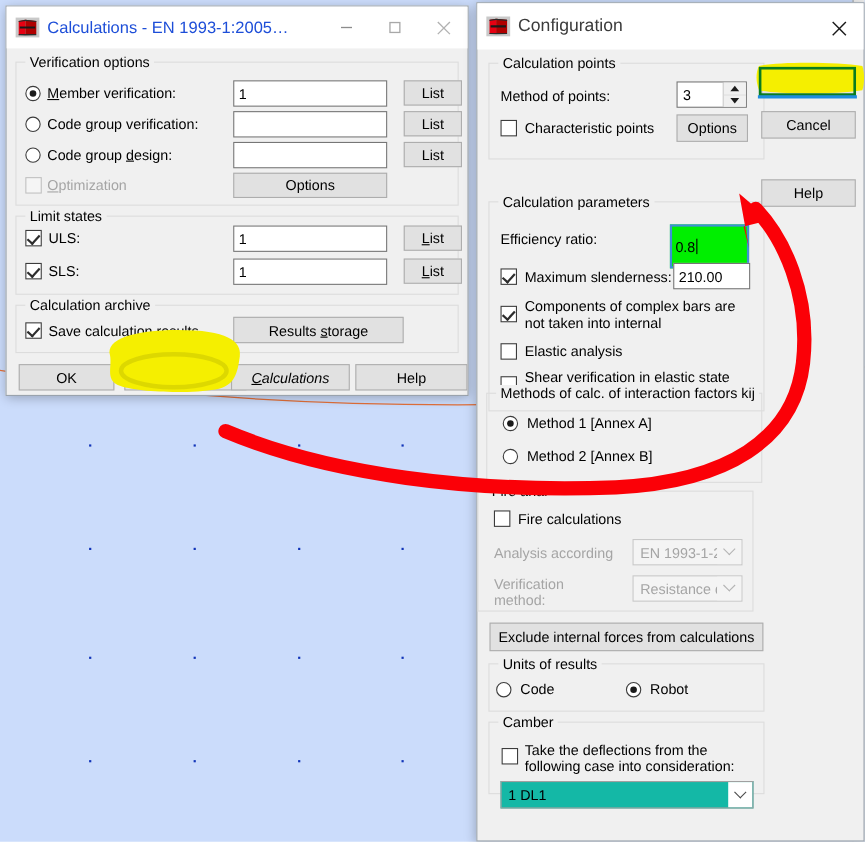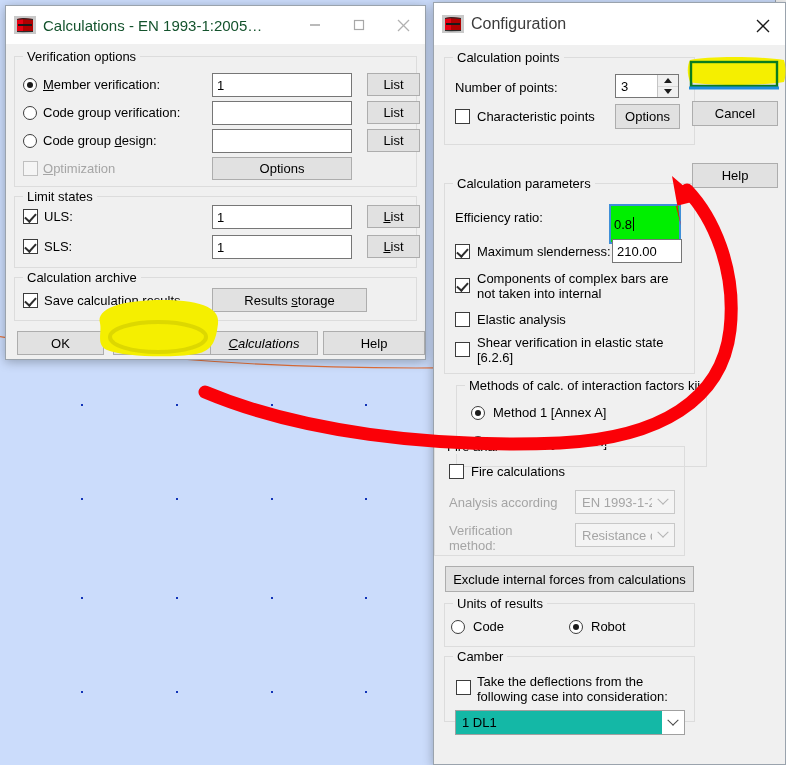--- a/index.html
+++ b/index.html
@@ -69,21 +69,21 @@
     padding-left: 8px;
   }
   .title-icon {
     width: 22px; height: 20px;
     margin-right: 7px;
     flex: 0 0 auto;
     display: block;
   }
   .title-text {
     font-size: 15px;
-    color: #14532d;
+    color: #1d4ed8;
     white-space: nowrap;
     flex: 1 1 auto;
   }
   .title-text.active { color: #3b3b3b; }
   .title-btns { display: flex; height: 38px; flex: 0 0 auto; }
   .title-btn {
     width: 44px; height: 38px;
     display: flex; align-items: center; justify-content: center;
     color: #9b9b9b;
     font-size: 14px;
@@ -392,21 +392,21 @@
         <svg width="16" height="16" viewBox="0 0 16 16">
             <line x1="2" y1="2" x2="14" y2="14" stroke="#1a1a1a" stroke-width="1.3"></line>
             <line x1="14" y1="2" x2="2" y2="14" stroke="#1a1a1a" stroke-width="1.3"></line>
           </svg>
       </div>
     </div>
   </div>
 
   <div class="group" style="left:10px; top:54px; width:251px; height:88px;">
     <div class="group-title">Calculation points</div>
-    <div class="lbl" style="left:10px; top:22px;">Number of points:</div>
+    <div class="lbl" style="left:10px; top:22px;">Method of points:</div>
     <div class="spin" style="left:170px; top:16px; width:64px; height:24px;">
       <div class="spin-val">3</div>
       <div class="spin-arrows">
         <div>
             <span class="arrow-up"></span>
           </div>
         <div>
             <span class="arrow-dn"></span>
           </div>
       </div>
@@ -432,21 +432,21 @@
     <div class="check on" style="left:10px; top:94px;"></div>
     <div class="lbl wrap" style="left:32px; top:87px; width:206px;">Components of complex bars are not taken into internal</div>
 
     <div class="check" style="left:10px; top:128px;"></div>
     <div class="lbl" style="left:32px; top:128px;">Elastic analysis</div>
 
     <div class="check" style="left:10px; top:158px;"></div>
     <div class="lbl wrap" style="left:32px; top:151px; width:206px;">Shear verification in elastic state [6.2.6]</div>
   </div>
 
-  <div class="group" style="left:22px; top:354px; width:251px; height:82px;margin-top:28px;">
+  <div class="group" style="left:8px; top:354px; width:251px; height:82px;">
     <div class="group-title">Methods of calc. of interaction factors kij</div>
     <div class="radio on" style="left:14px; top:20px;"></div>
     <div class="lbl" style="left:36px; top:19px;">Method 1 [Annex A]</div>
     <div class="radio" style="left:14px; top:50px;"></div>
     <div class="lbl" style="left:36px; top:49px;">Method 2 [Annex B]</div>
   </div>
 
   <div class="group" style="left:0; top:443px; width:251px; height:110px;">
     <div class="group-title">Fire anal</div>
     <div class="check" style="left:14px; top:17px;"></div>

